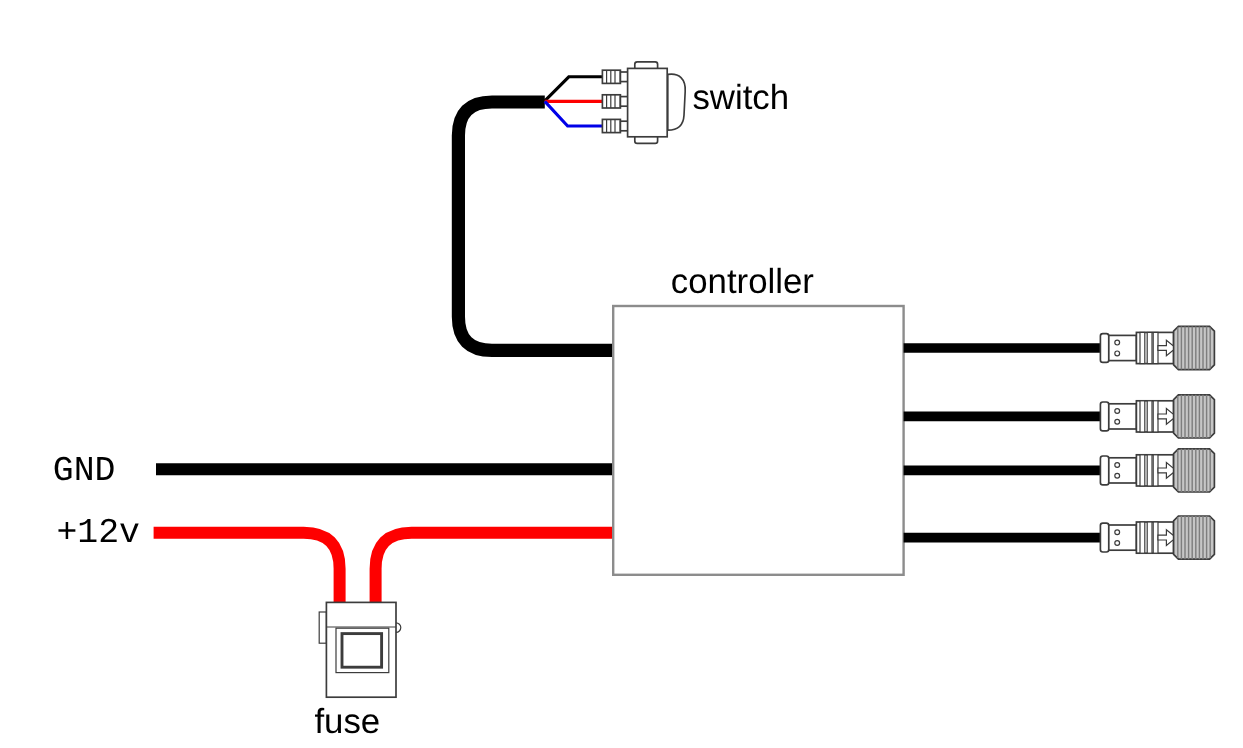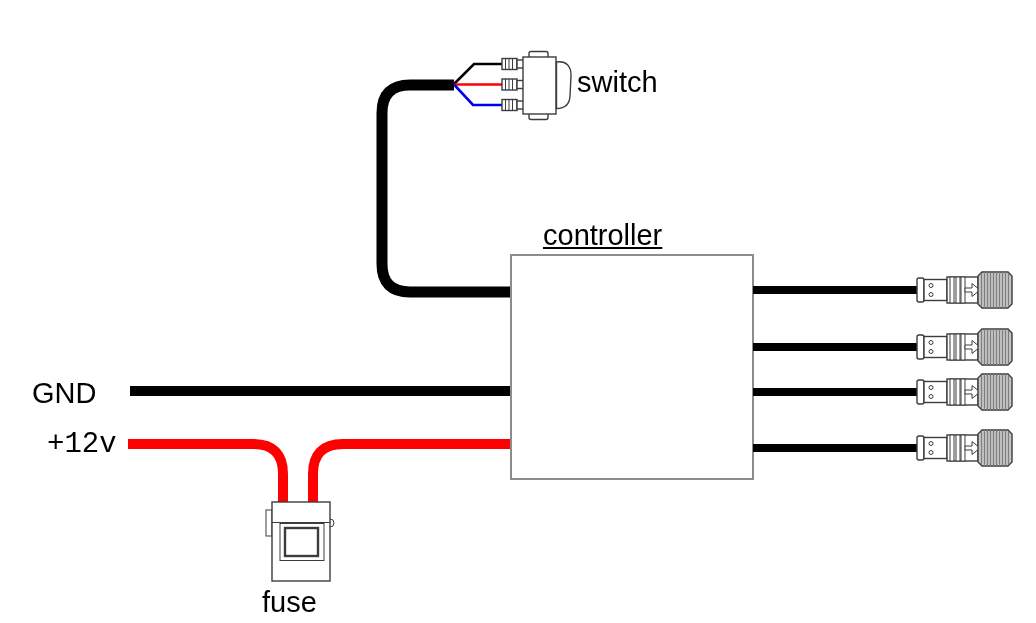--- a/index.html
+++ b/index.html
@@ -109,18 +109,18 @@
       <path class="wireout" d="M753 432 L920 432"></path>
     </g>
 
     <use href="#connector-def" transform="translate(0,274)"></use>
     <use href="#connector-def" transform="translate(0,331)"></use>
     <use href="#connector-def" transform="translate(0,376)"></use>
     <use href="#connector-def" transform="translate(0,432)"></use>
   </svg>
 
   <div class="lbl" style="left:577px;top:51px;">switch</div>
-  <div class="lbl" style="left:543px;top:204px;text-decoration:underline;">controller</div>
-  <div class="lbl" style="left:32px;top:362px;">GND</div>
+  <div class="lbl" style="left:559px;top:204px;">controller</div>
+  <div class="lbl" style="left:44px;top:362px;font-family:Liberation Mono, monospace;">GND</div>
   <div class="lbl" style="left:47px;top:414px;font-family:Liberation Mono, monospace;">+12v</div>
   <div class="lbl" style="left:262px;top:571px;">fuse</div>
 
 </div>
 
 </body></html>

